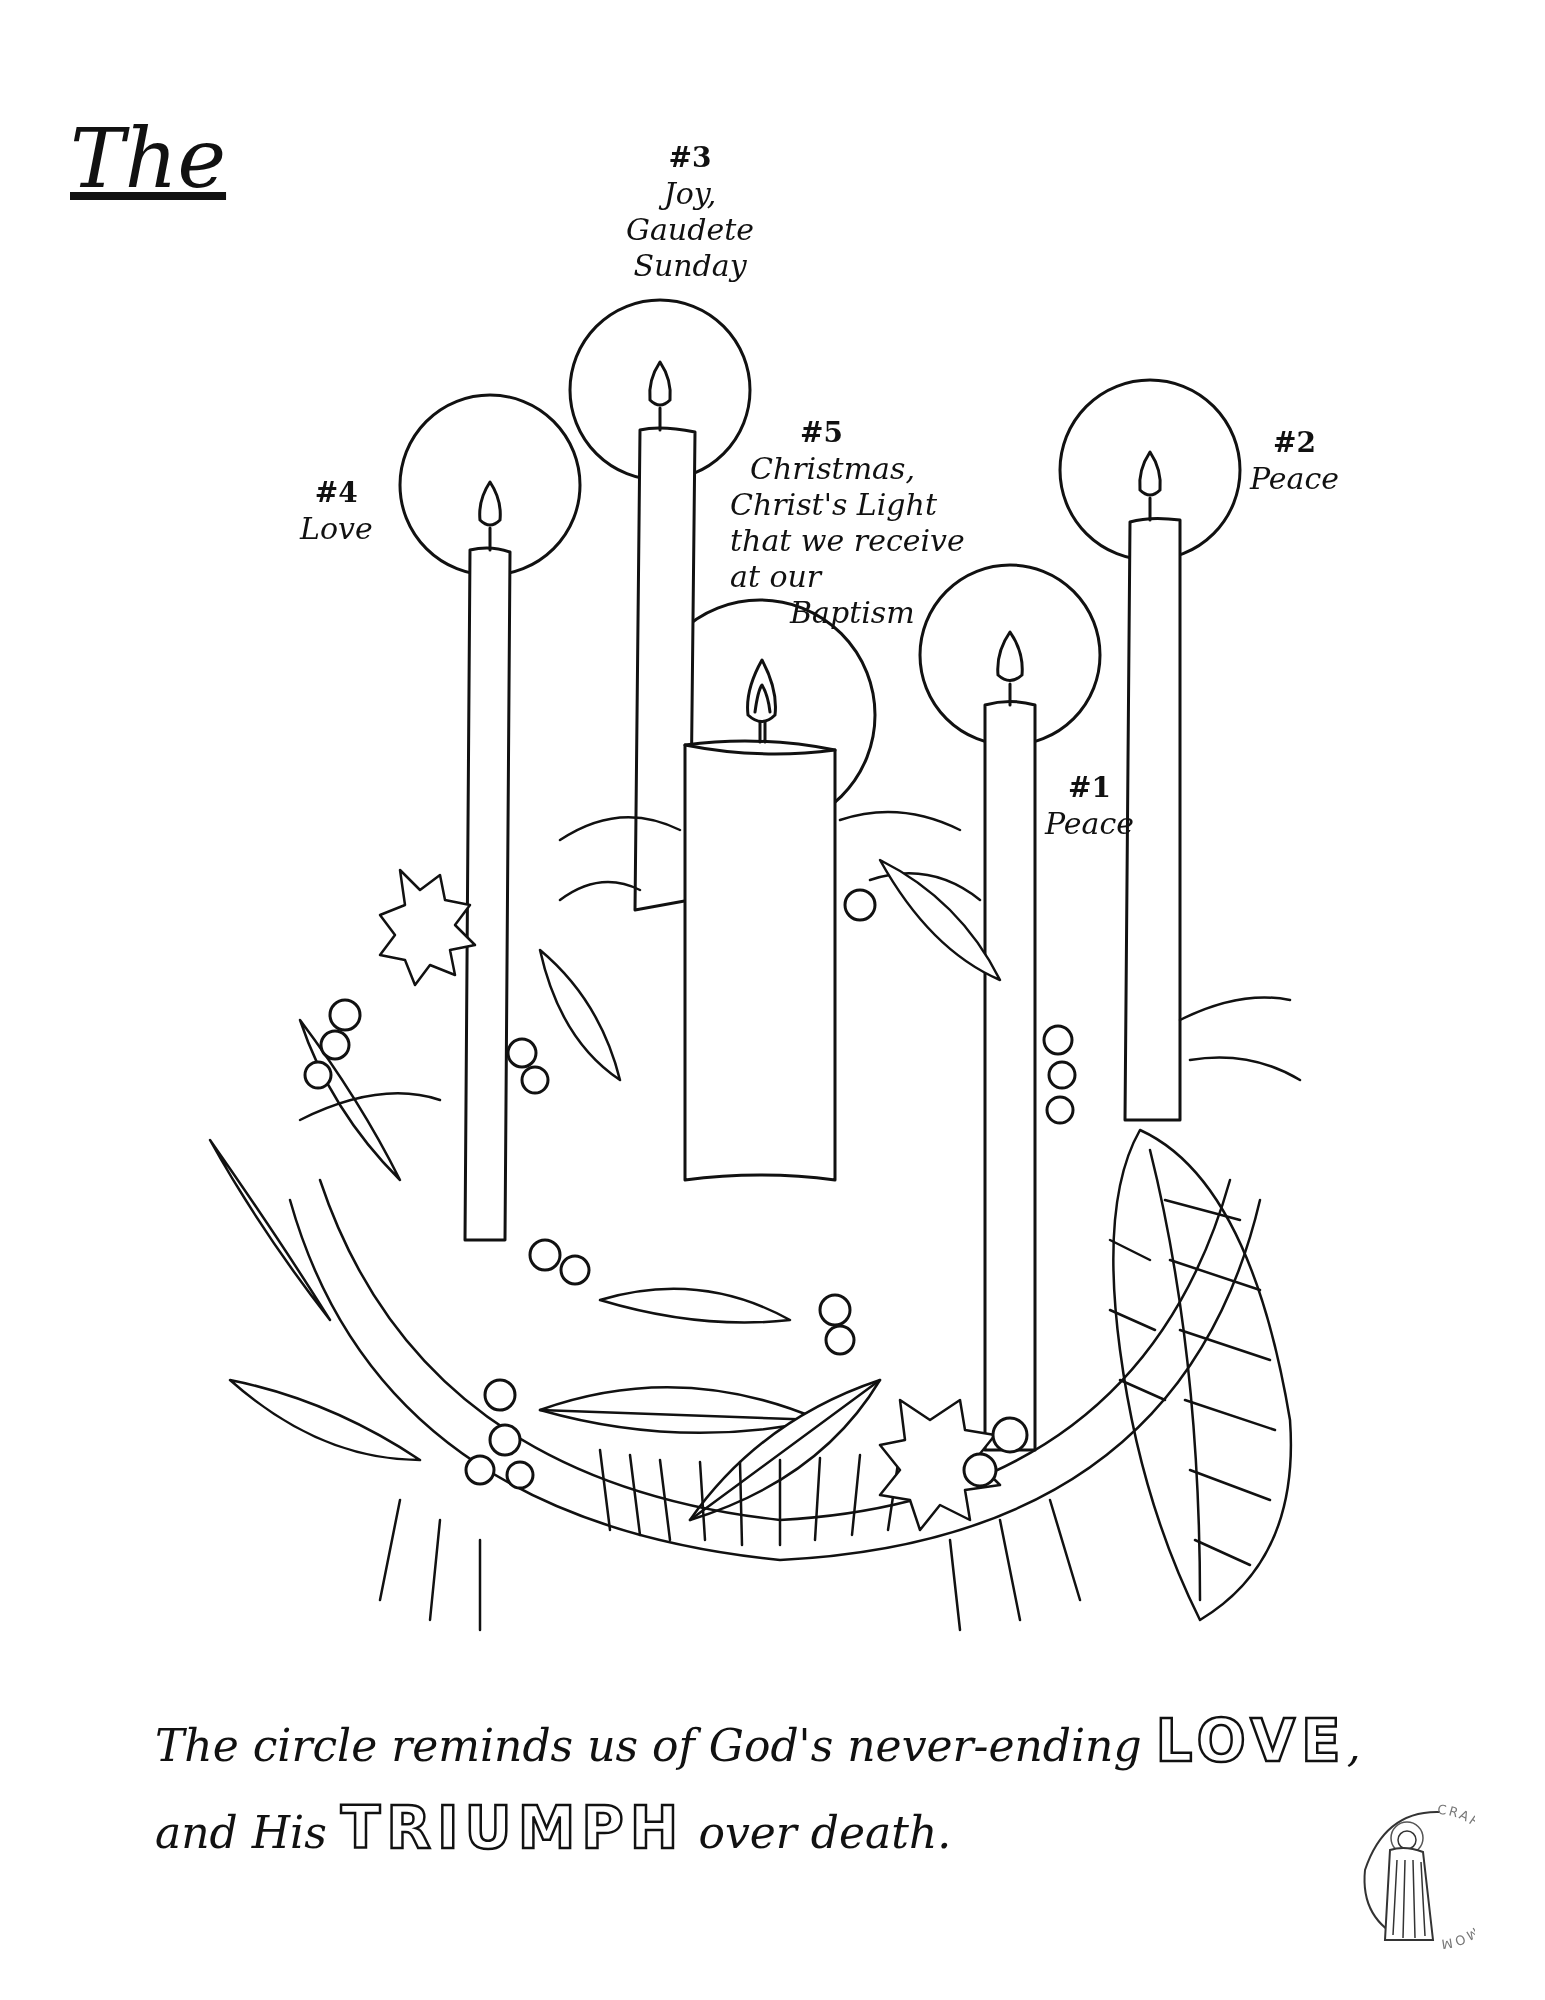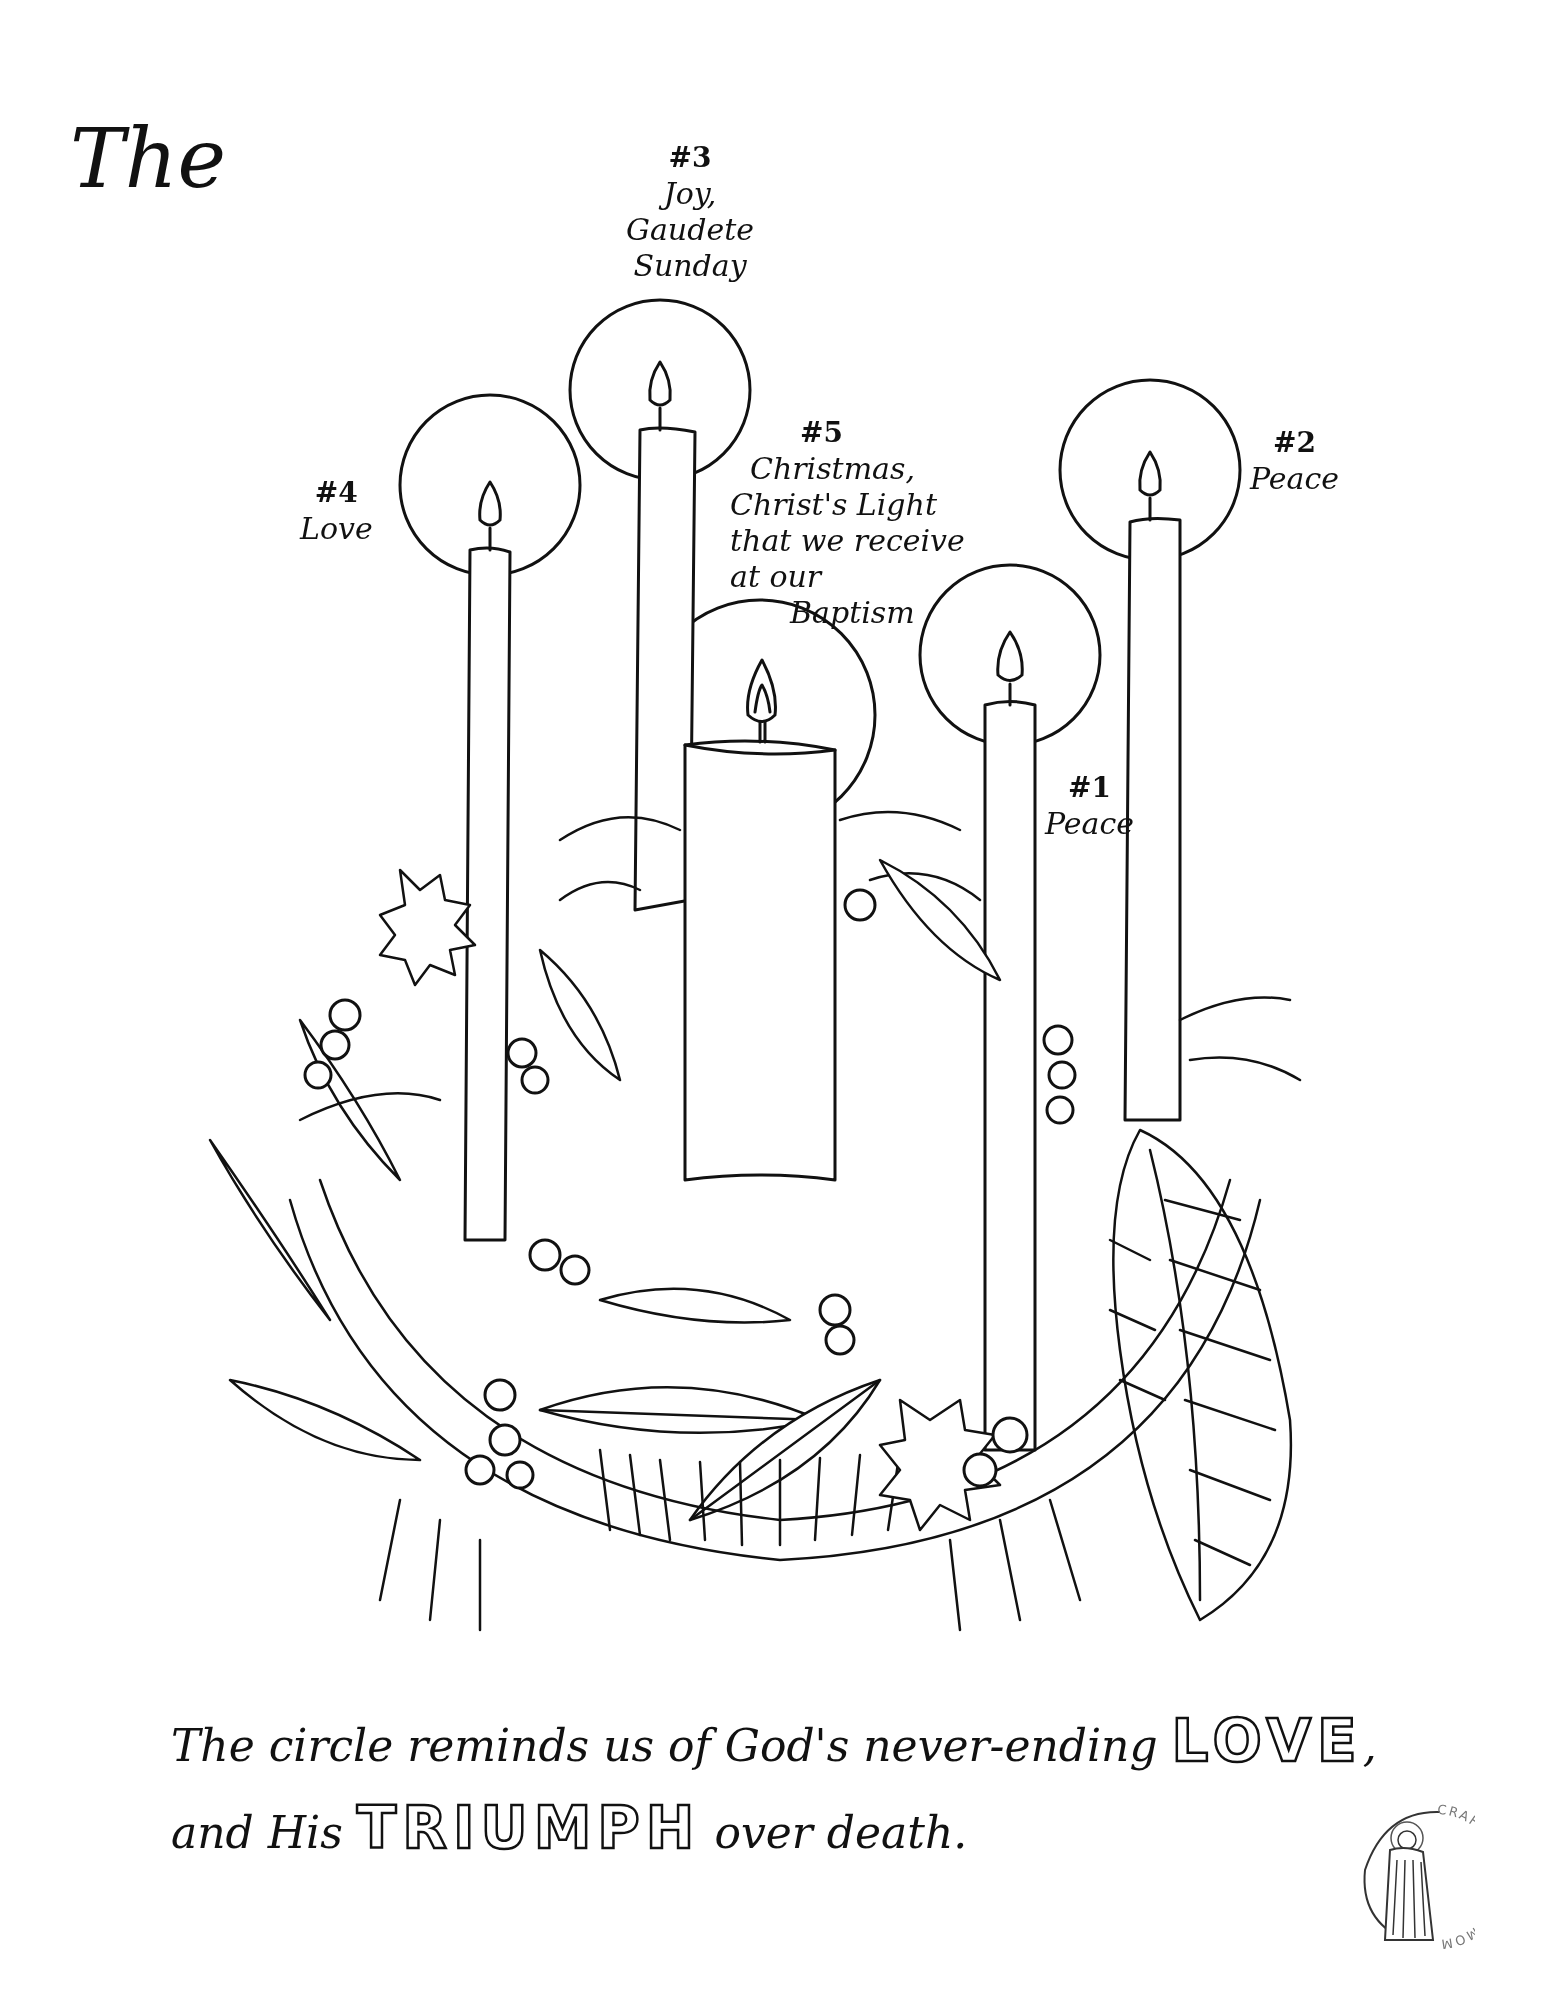--- a/index.html
+++ b/index.html
@@ -1,30 +1,30 @@
 <!DOCTYPE html>
 <html><head>
 <meta charset="utf-8">
 <style>
   html, body { margin: 0; padding: 0; background: #ffffff; }
   body { width: 1545px; height: 2000px; position: relative; overflow: hidden;
          font-family: "DejaVu Serif", serif; color: #111; }
   .title { position: absolute; left: 70px; top: 100px; font-family: "DejaVu Serif", serif;
-           font-style: italic; font-size: 82px; line-height: 118px; color: #111; }
+           font-style: italic; font-size: 82px; line-height: 118px; color: #111; text-decoration: underline; }
   .title div { white-space: nowrap; }
   .label { position: absolute; font-family: "DejaVu Serif", serif; font-style: italic;
            font-size: 30px; line-height: 36px; color: #111; white-space: nowrap; }
   .label .num { display: block; font-size: 28px; font-style: normal; font-weight: bold; }
   .lbl-3 { left: 575px; top: 140px; text-align: center; width: 230px; }
   .lbl-5 { left: 730px; top: 415px; width: 260px; }
   .lbl-4 { left: 300px; top: 475px; text-align: center; }
   .lbl-2 { left: 1250px; top: 425px; text-align: center; }
   .lbl-1 { left: 1045px; top: 770px; text-align: center; }
   svg.art { position: absolute; left: 0; top: 0; }
-  .caption { position: absolute; left: 171px; top: 1700px; width: 1200px;
+  .caption { position: absolute; left: 155px; top: 1700px; width: 1200px;
              font-family: "DejaVu Serif", serif; font-style: italic; font-size: 44px;
              line-height: 83px; color: #111; }
   .caption .line { white-space: nowrap; }
   .hollow { font-family: "DejaVu Sans", sans-serif; font-style: normal; font-weight: bold;
             font-size: 58px; color: #ffffff; letter-spacing: 6px;
             -webkit-text-stroke: 2.5px #111; }
   .logo { position: absolute; left: 1345px; top: 1800px; width: 130px; height: 150px; }
 </style>
 </head>
 <body>

